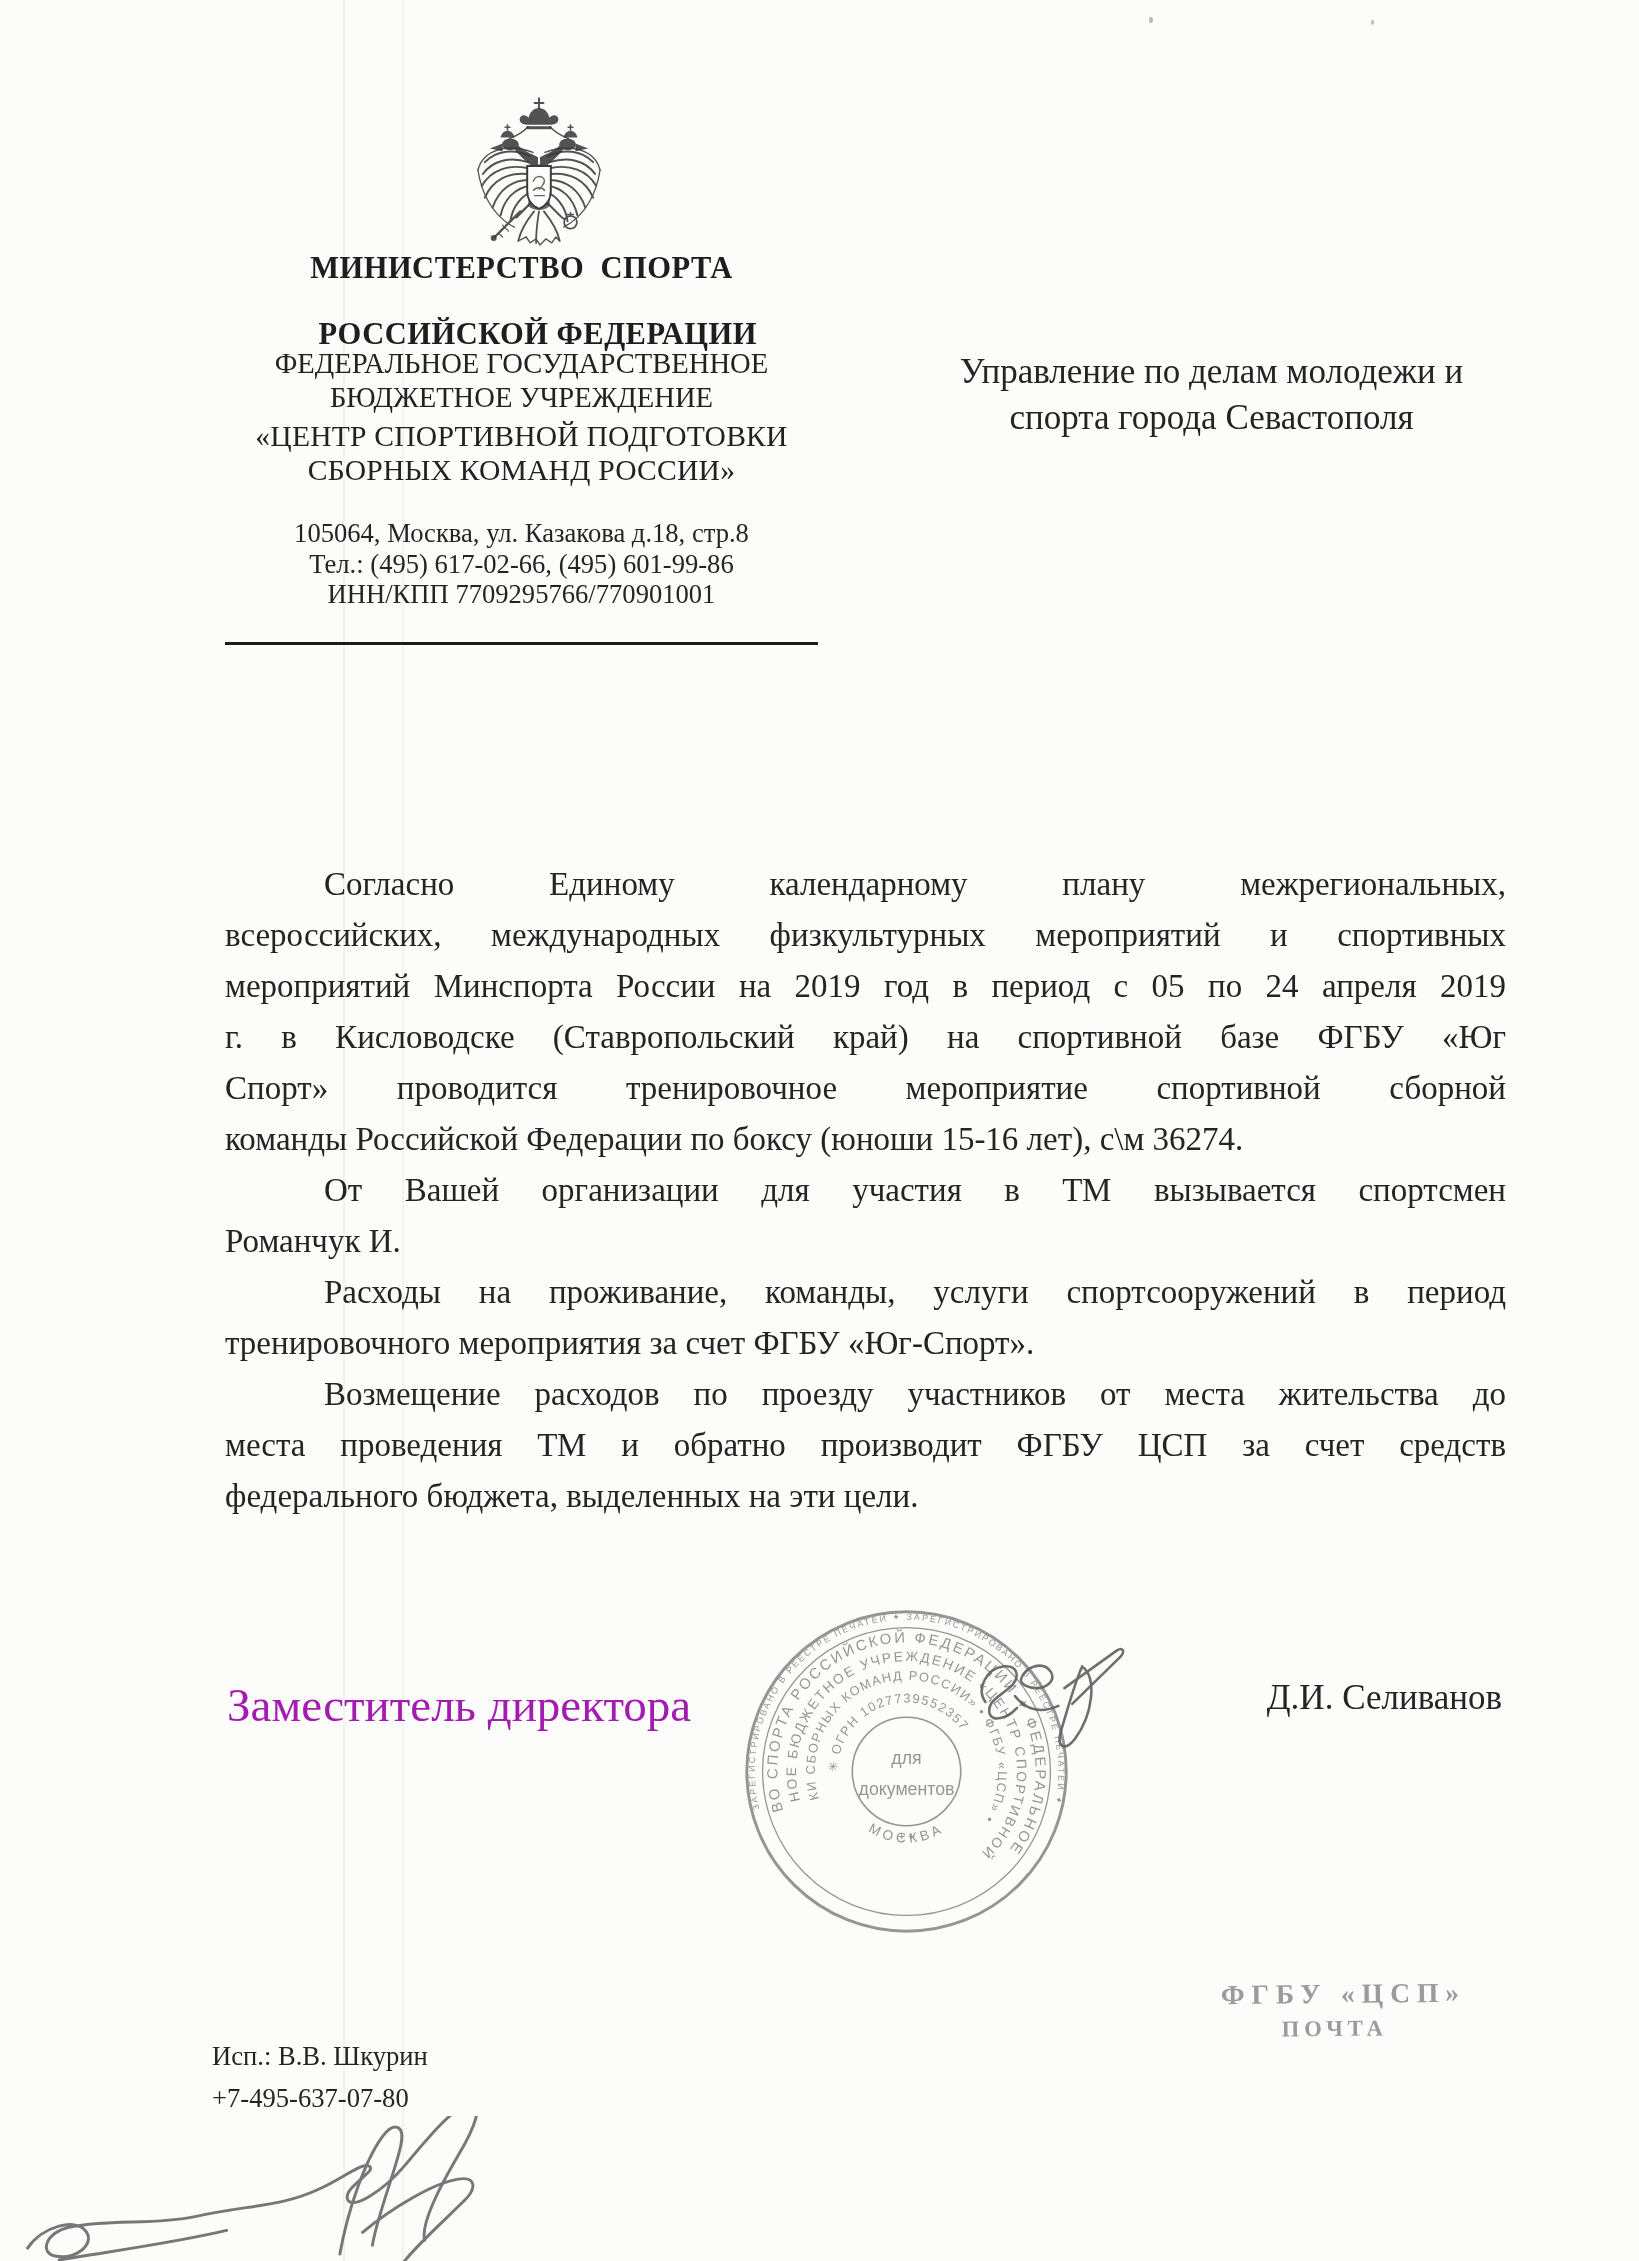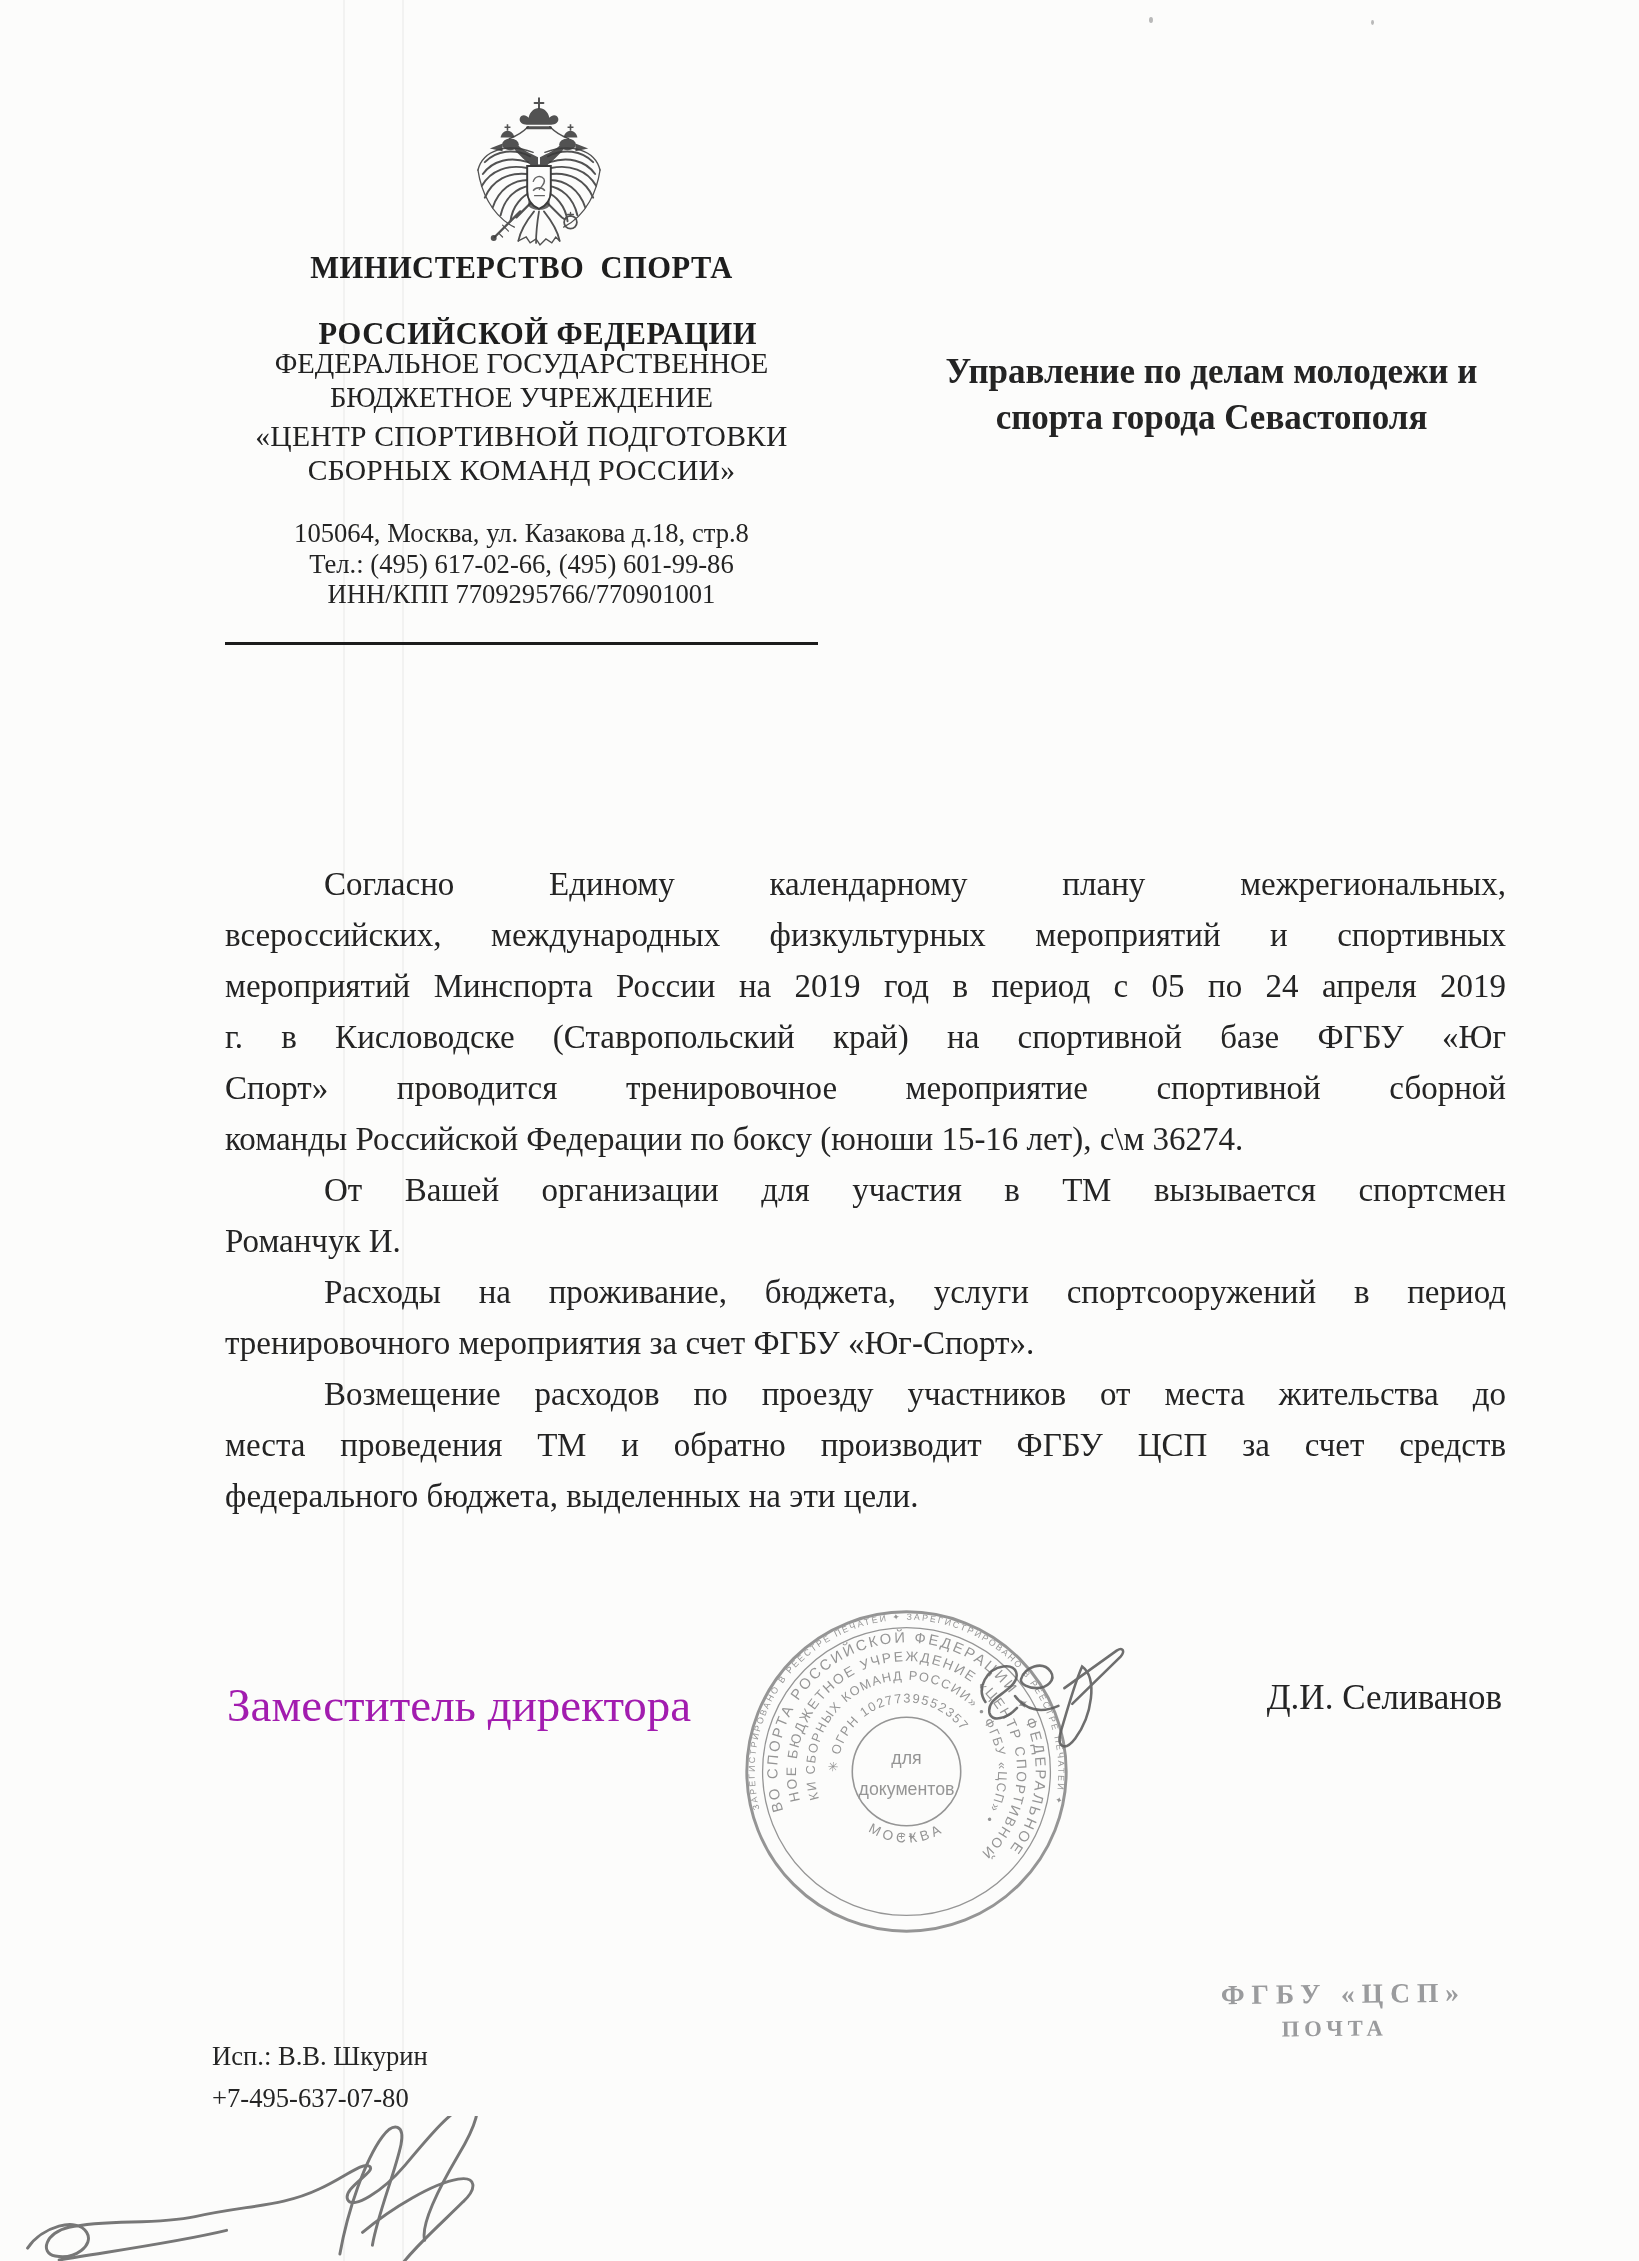--- a/index.html
+++ b/index.html
@@ -15,21 +15,21 @@
     font-weight:bold;font-size:30.5px;line-height:33px;letter-spacing:0.5px;color:#1e1e1e;white-space:pre-wrap;}
   .org{position:absolute;left:225px;top:347px;width:593px;text-align:center;
     font-size:28.6px;line-height:34px;color:#222;}
   .org .b{font-weight:normal;font-size:29.6px;letter-spacing:0.2px;}
   .contact{position:absolute;left:225px;top:518px;width:593px;text-align:center;
     font-size:26.6px;line-height:30.5px;color:#242424;}
   .rule{position:absolute;left:225px;top:642px;width:593px;height:3px;background:#1c1c1c;}
 
   
   .addressee{position:absolute;left:914px;top:349px;width:595px;text-align:center;
-    font-size:35px;line-height:46px;color:#242424;font-weight:bold;}
+    font-size:35px;line-height:46px;color:#242424;}
 
   
   .refline{position:absolute;left:223px;top:695px;font-size:35px;line-height:43px;
     color:#242424;border-bottom:2.5px solid #2a2a2a;padding:0 7.9px 3.9px 0;}
 
   
   .body{position:absolute;left:225px;top:859px;width:1281px;
     font-size:33px;line-height:51px;color:#242424;}
   .body .ln{text-align:justify;text-align-last:justify;}
   .body .ln.first{text-indent:99px;}
@@ -147,21 +147,21 @@
 
   <div class="body">
       <div class="ln first">Согласно Единому календарному плану межрегиональных,</div>
       <div class="ln">всероссийских, международных физкультурных мероприятий и спортивных</div>
       <div class="ln">мероприятий Минспорта России на 2019 год в период с 05 по 24 апреля 2019</div>
       <div class="ln">г. в Кисловодске (Ставропольский край) на спортивной базе ФГБУ «Юг</div>
       <div class="ln">Спорт» проводится тренировочное мероприятие спортивной сборной</div>
       <div class="ln last">команды Российской Федерации по боксу (юноши 15-16 лет), с\м 36274.</div>
       <div class="ln first">От Вашей организации для участия в ТМ вызывается спортсмен</div>
       <div class="ln last">Романчук И.</div>
-      <div class="ln first">Расходы на проживание, бюджета, услуги спортсооружений в период</div>
+      <div class="ln first">Расходы на проживание, команды, услуги спортсооружений в период</div>
       <div class="ln last">тренировочного мероприятия за счет ФГБУ «Юг-Спорт».</div>
       <div class="ln first">Возмещение расходов по проезду участников от места жительства до</div>
       <div class="ln">места проведения ТМ и обратно производит ФГБУ ЦСП за счет средств</div>
       <div class="ln last">федерального бюджета, выделенных на эти цели.</div>
     </div>
 
   <div class="sig-pos">Заместитель директора</div>
   <div class="sig-name">Д.И. Селиванов</div>
 
   <svg class="stamp" viewBox="-175 -175 350 350">

